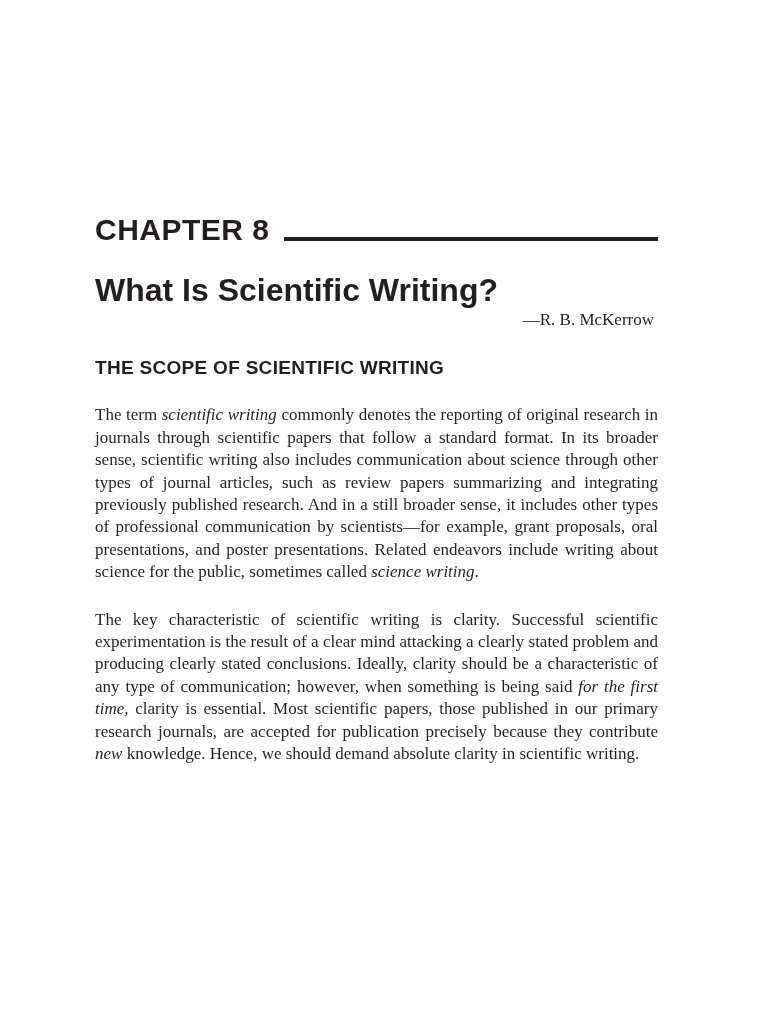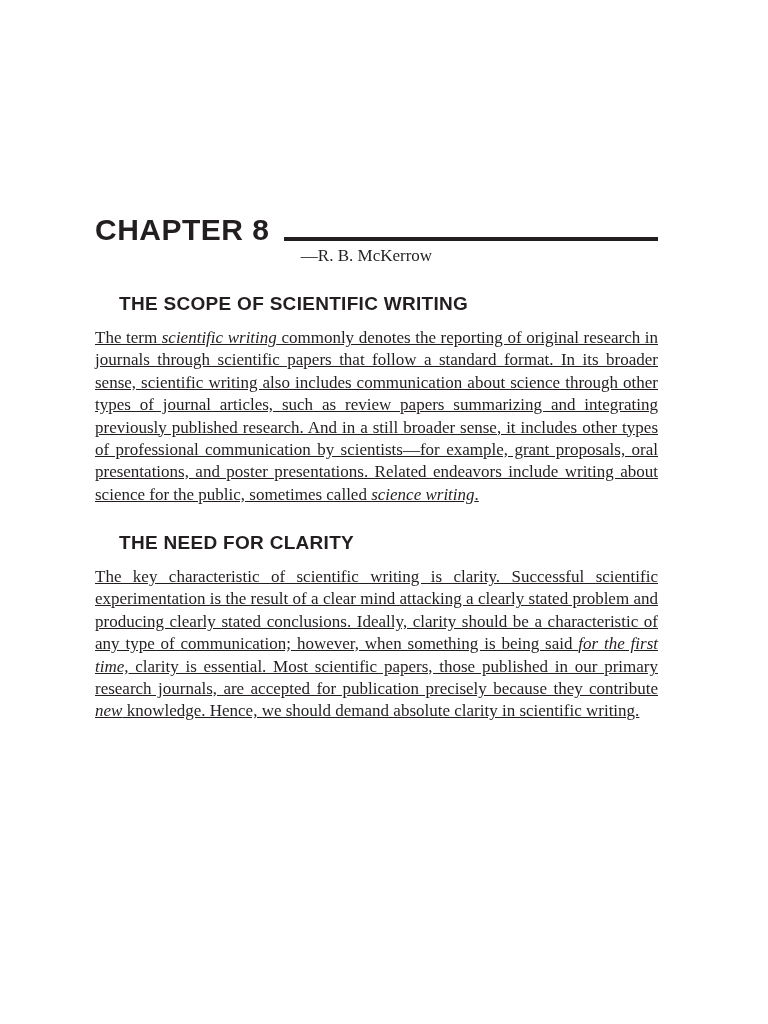--- a/index.html
+++ b/index.html
@@ -50,59 +50,57 @@
     margin-top: 26px;
   }
   .epigraph {
     margin: 86px 20px 0 18px;
     font-style: italic;
     font-size: 17px;
     line-height: 22px;
     text-align: justify;
   }
   .epigraph-attr {
-    margin-right: 20px;
+    margin-right: 4px;
     font-size: 17px;
     line-height: 22px;
-    text-align: center;
+    text-align: right;
     font-style: normal;
   }
   .section-heading {
     font-family: "Liberation Sans", sans-serif;
     font-weight: 700;
     font-size: 19px;
     line-height: 1.1;
     letter-spacing: 0.3px;
     margin-top: 27px;
-    margin-left: 24px;
   }
   .body-para {
     font-size: 17px;
     line-height: 22.4px;
     text-align: justify;
-    margin-top: 12px;
-    text-decoration: underline;
+    margin-top: 25px;
   }
   .body-para em, .epigraph em { font-style: italic; }
 </style>
 </head>
 <body>
 
 <div class="page">
 
   <div class="chapter-row">
     <span class="chapter-label">CHAPTER 8</span>
     <span class="chapter-rule"></span>
   </div>
 
+  <div class="page-title">What Is Scientific Writing?</div>
 
 
   <div class="epigraph-attr">—R. B. McKerrow</div>
 
   <div class="section-heading">THE SCOPE OF SCIENTIFIC WRITING</div>
 
   <div class="body-para"><span>The term </span><em>scientific writing</em><span> commonly denotes the reporting of original research in journals through scientific papers that follow a standard format. In its broader sense, scientific writing also includes communication about science through other types of journal articles, such as review papers summarizing and integrating previously published research. And in a still broader sense, it includes other types of professional communication by scientists—for example, grant proposals, oral presentations, and poster presentations. Related endeavors include writing about science for the public, sometimes called </span><em>science writing</em><span>.</span></div>
 
-  <div class="section-heading">THE NEED FOR CLARITY</div>
 
   <div class="body-para"><span>The key characteristic of scientific writing is clarity. Successful scientific experimentation is the result of a clear mind attacking a clearly stated problem and producing clearly stated conclusions. Ideally, clarity should be a characteristic of any type of communication; however, when something is being said </span><em>for the first time,</em><span> clarity is essential. Most scientific papers, those published in our primary research journals, are accepted for publication precisely because they contribute </span><em>new</em><span> knowledge. Hence, we should demand absolute clarity in scientific writing.</span></div>
 
 </div>
 
 </body></html>

